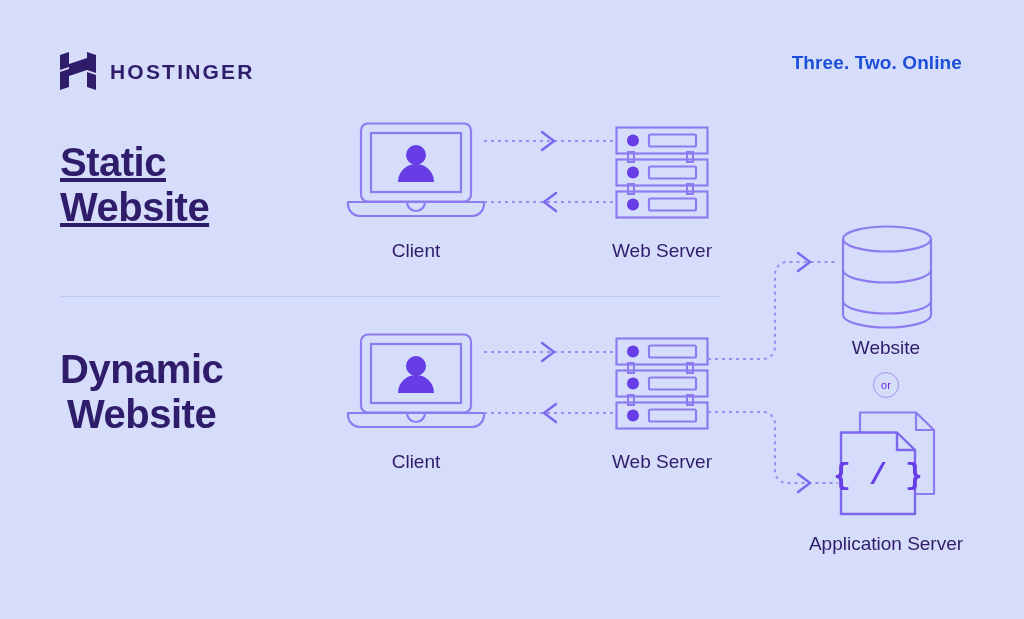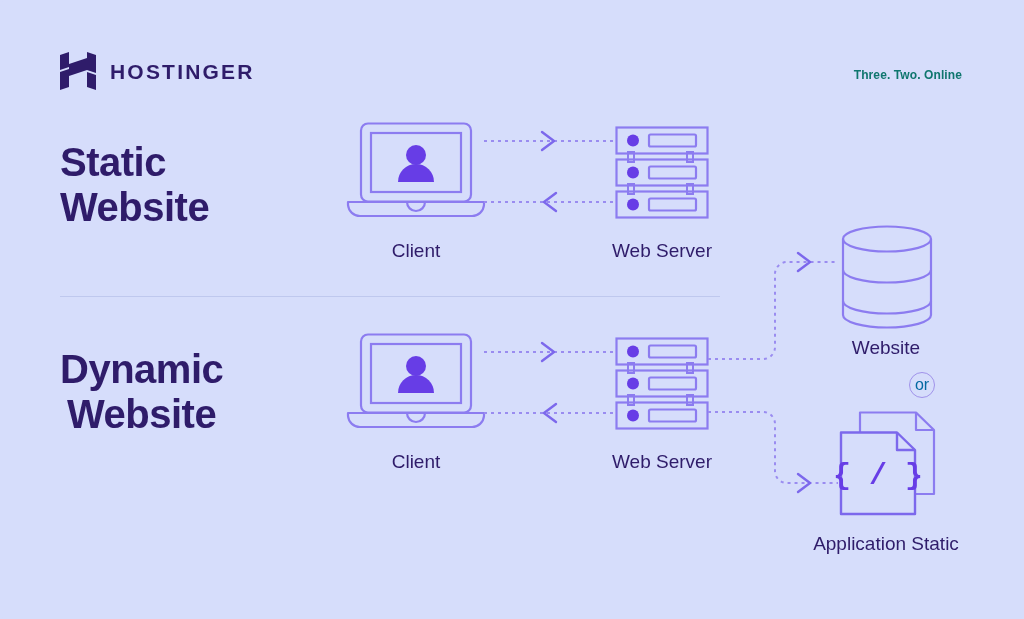--- a/index.html
+++ b/index.html
@@ -33,38 +33,38 @@
   .brand-name {
     font-size: 21px;
     font-weight: bold;
     letter-spacing: 2.2px;
     color: #2f1c6a;
     line-height: 1;
   }
   .tagline {
     position: absolute;
     right: 62px;
-    top: 68px;
-    font-size: 12px;
+    top: 52px;
+    font-size: 19px;
     font-weight: bold;
-    color: #0f766e;
+    color: #1d4ed8;
     letter-spacing: 0.1px;
   }
 
   
   .section-title {
     position: absolute;
     left: 60px;
     font-size: 40px;
     font-weight: bold;
     color: #2f1c6a;
     line-height: 1.12;
     letter-spacing: -0.5px;
   }
-  #title-static  { top: 140px; }
+  #title-static  { top: 140px; text-decoration: underline; }
   #title-dynamic { top: 347px; text-align: center; }
 
   .divider {
     position: absolute;
     left: 60px;
     top: 296px;
     width: 660px;
     height: 1px;
     background: #bfc8ee;
   }
@@ -83,27 +83,26 @@
   .icon-wrap { position: absolute; }
 
   svg { display: block; overflow: visible; }
 
   .or-badge {
     position: absolute;
     width: 26px;
     height: 26px;
     border: 1.6px solid #a092ea;
     border-radius: 50%;
-    color: #0369a1;
-    font-size: 16px;
+    color: #6d28d9;
+    font-size: 11px;
     display: flex;
     align-items: center;
     justify-content: center;
     box-sizing: border-box;
-    margin-left: 36px;
   }
 </style>
 </head>
 <body>
 
 <div id="infographic">
 
   <div class="brand">
     <svg class="brand-mark" viewBox="0 0 36 38">
       <path d="M0 3 L9 0 L9 15 L0 18 Z" fill="#2f1c6a"></path>
@@ -251,15 +250,15 @@
 
   <div class="icon-wrap" style="left:838px; top:411px;">
     <svg width="100" height="105" viewBox="0 0 100 105">
       <path d="M22 1.5 L78 1.5 L96 19 L96 83 L22 83 Z" fill="none" stroke="#8c7cf0" stroke-width="2.2" stroke-linejoin="round"></path>
       <path d="M78 1.5 L78 19 L96 19" fill="none" stroke="#8c7cf0" stroke-width="2.2" stroke-linejoin="round"></path>
       <path d="M3 21.5 L59 21.5 L77 39 L77 103 L3 103 Z" fill="#d6ddfb" stroke="#7c68ec" stroke-width="2.4" stroke-linejoin="round"></path>
       <path d="M59 21.5 L59 39 L77 39" fill="none" stroke="#7c68ec" stroke-width="2.4" stroke-linejoin="round"></path>
       <text x="40" y="73" font-family="'Liberation Mono', monospace" font-size="30" font-weight="bold" fill="#673de6" text-anchor="middle">{ / }</text>
     </svg>
   </div>
-  <div class="node-label" style="left:886px; top:533px;">Application Static</div>
+  <div class="node-label" style="left:886px; top:533px;">Application Server</div>
 
 </div>
 
 </body></html>

